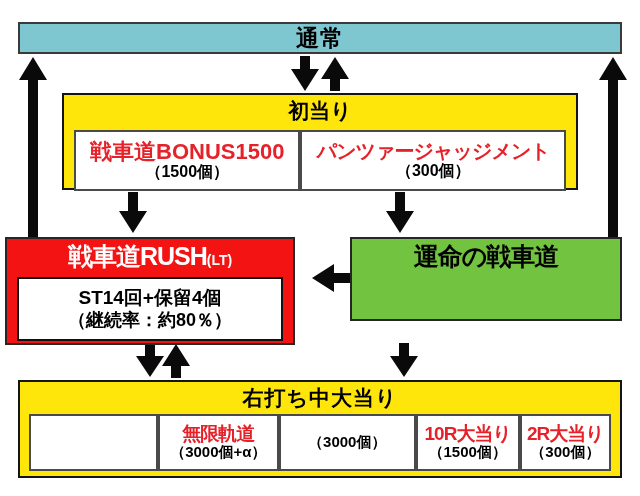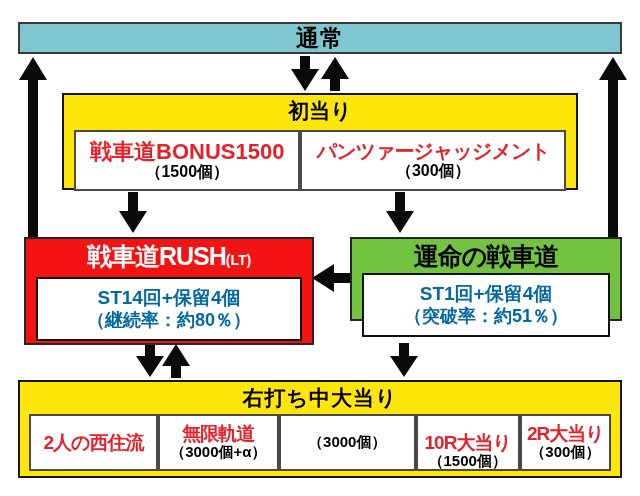--- a/index.html
+++ b/index.html
@@ -26,41 +26,41 @@
   .white-card{background:#fff;border:2px solid #4a4a4a;display:flex;flex-direction:column;
     align-items:center;justify-content:center;text-align:center;}
   #first-hit .white-card{height:57px;}
   .card-name{color:var(--redtext);font-weight:bold;line-height:1.05;}
   .card-payout{color:#000;font-weight:bold;font-size:16px;line-height:1.1;}
   .w-bonus{width:228px;}  .w-bonus .card-name{font-size:22px;}
   .w-panzer{width:268px;} .w-panzer .card-name{font-size:20px;letter-spacing:-1px;}
 
   
   .mode-box{border:2px solid #262626;}
-  #rush{left:24px;top:237px;width:290px;height:108px;background:var(--red);}
+  #rush{left:5px;top:237px;width:290px;height:108px;background:var(--red);}
   #destiny{left:350px;top:237px;width:272px;height:84px;background:var(--green);}
   .mode-title{text-align:center;font-weight:bold;font-size:25px;line-height:34px;letter-spacing:-1px;}
   #rush .mode-title{color:#fff;}
   #destiny .mode-title{color:#000;}
   .mode-title .note{font-size:14px;letter-spacing:0;}
   .spec-card{margin:0 10px;height:60px;background:#fff;border:2px solid #111;
-    display:flex;flex-direction:column;align-items:center;justify-content:center;color:#0369a1;font-weight:bold;}
+    display:flex;flex-direction:column;align-items:center;justify-content:center;color:#000000;font-weight:bold;}
   .spec-line1{font-size:19px;line-height:1.2;}
   .spec-line2{font-size:18px;line-height:1.15;}
 
   
   #right-hit{left:18px;top:380px;width:604px;height:98px;}
   #right-hit .group-title{font-size:21px;line-height:32px;letter-spacing:1px;}
   #right-hit .row{display:flex;justify-content:space-between;padding:0 9px;}
   #right-hit .white-card{height:53px;border-width:2px;}
   #right-hit .card-name{font-size:19px;letter-spacing:-1px;}
   #right-hit .card-payout{font-size:15px;}
   .w1{width:126px;} .w2{width:118px;}
   .w3{width:134px;} .w3 .card-name{font-size:15px;letter-spacing:-1px;}
-  .w4{width:101px;justify-content:flex-end;} .w4 .card-name{font-size:18px;}
+  .w4{width:101px;} .w4 .card-name{font-size:18px;}
   .w5{width:88px;}  .w5 .card-name{font-size:18px;}
 </style>
 </head>
 <body>
 
 <div class="stage">
 
   <svg class="arrow-layer" viewBox="0 0 640 496" xmlns="http://www.w3.org/2000/svg">
     <polygon points="33,57 47,80 38,80 38,237 28,237 28,80 19,80"></polygon>
     <polygon points="613,57 627,80 618,80 618,237 608,237 608,80 599,80"></polygon>
@@ -95,31 +95,26 @@
   <div class="abs mode-box" id="rush">
     <div class="mode-title"><span>戦車道RUSH</span><span class="note">(LT)</span></div>
     <div class="spec-card">
       <div class="spec-line1">ST14回+保留4個</div>
       <div class="spec-line2">（継続率：約80％）</div>
     </div>
   </div>
 
   <div class="abs mode-box" id="destiny">
     <div class="mode-title">運命の戦車道</div>
-    <div class="spec-card">
-      <div class="spec-line1">ST1回+保留4個</div>
-      <div class="spec-line2">（突破率：約51％）</div>
-    </div>
   </div>
 
   <div class="abs group" id="right-hit">
     <div class="group-title">右打ち中大当り</div>
     <div class="row">
       <div class="white-card w1">
-        <div class="card-name">2人の西住流</div>
       </div>
       <div class="white-card w2">
         <div class="card-name">無限軌道</div>
         <div class="card-payout">（3000個+α）</div>
       </div>
       <div class="white-card w3">
         <div class="card-payout">（3000個）</div>
       </div>
       <div class="white-card w4">
         <div class="card-name">10R大当り</div>

